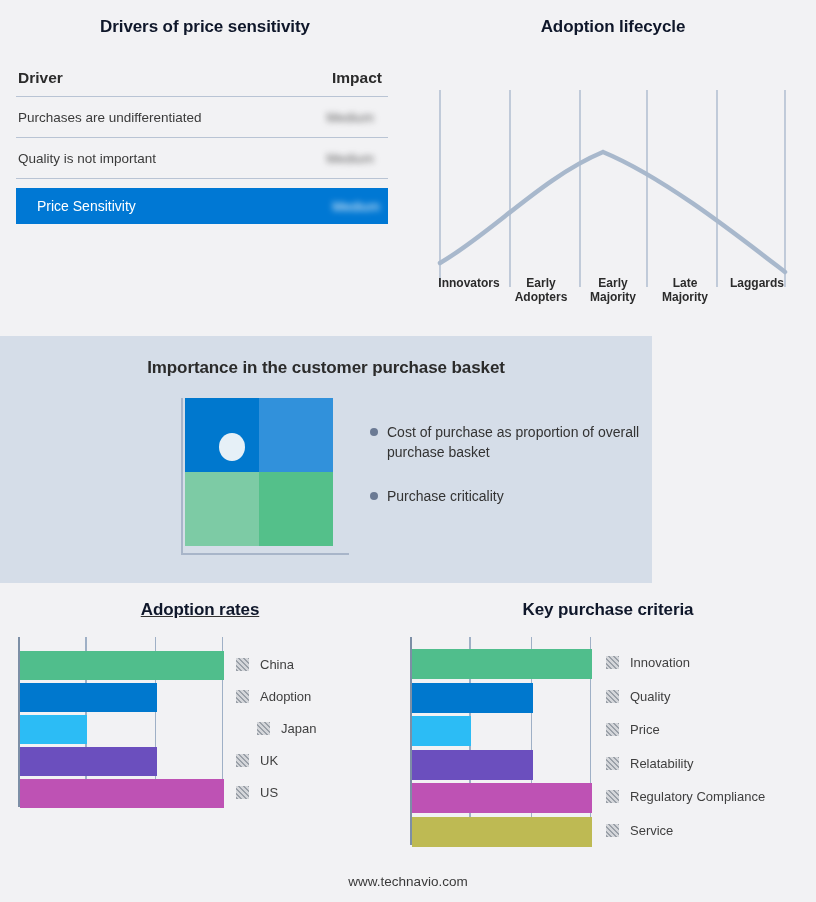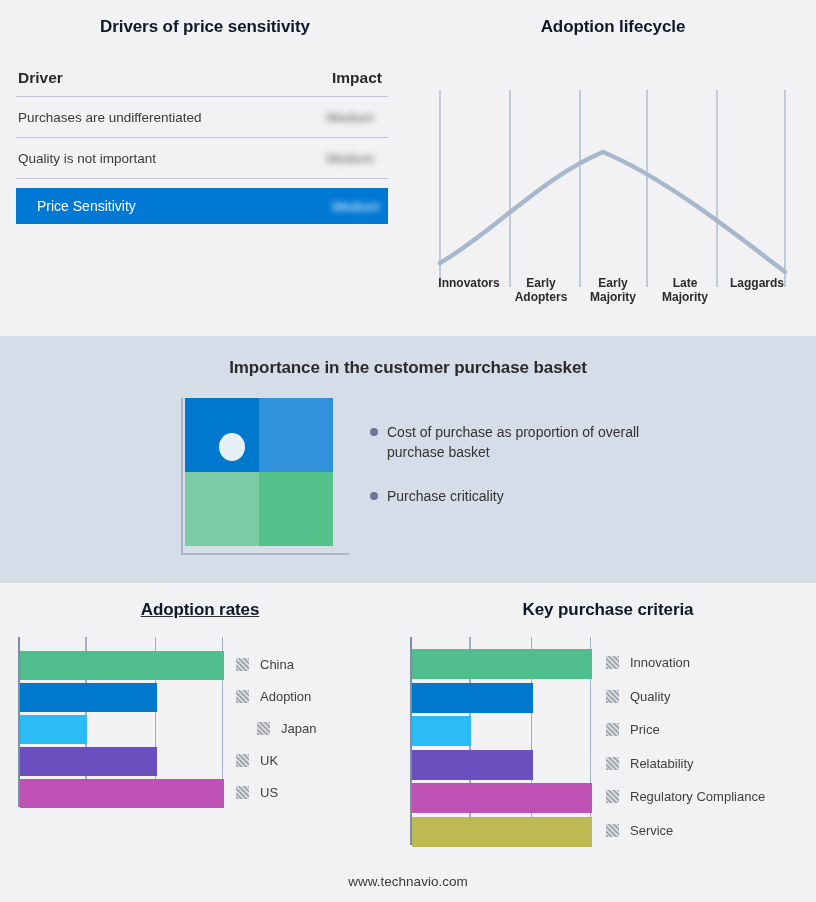--- a/index.html
+++ b/index.html
@@ -110,21 +110,21 @@
     flex: 1;
     text-align: center;
     font-size: 12px;
     font-weight: bold;
     color: #2b2b2b;
     line-height: 13.5px;
   }
 
   
   .mid-band {
-    width: 816px;
+    width: 652px;
     height: 247px;
     background: #d5dde8;
     position: relative;
   }
   .mid-title {
     font-size: 17px;
     font-weight: bold;
     color: #2b2b2b;
     text-align: center;
     padding-top: 22px;

